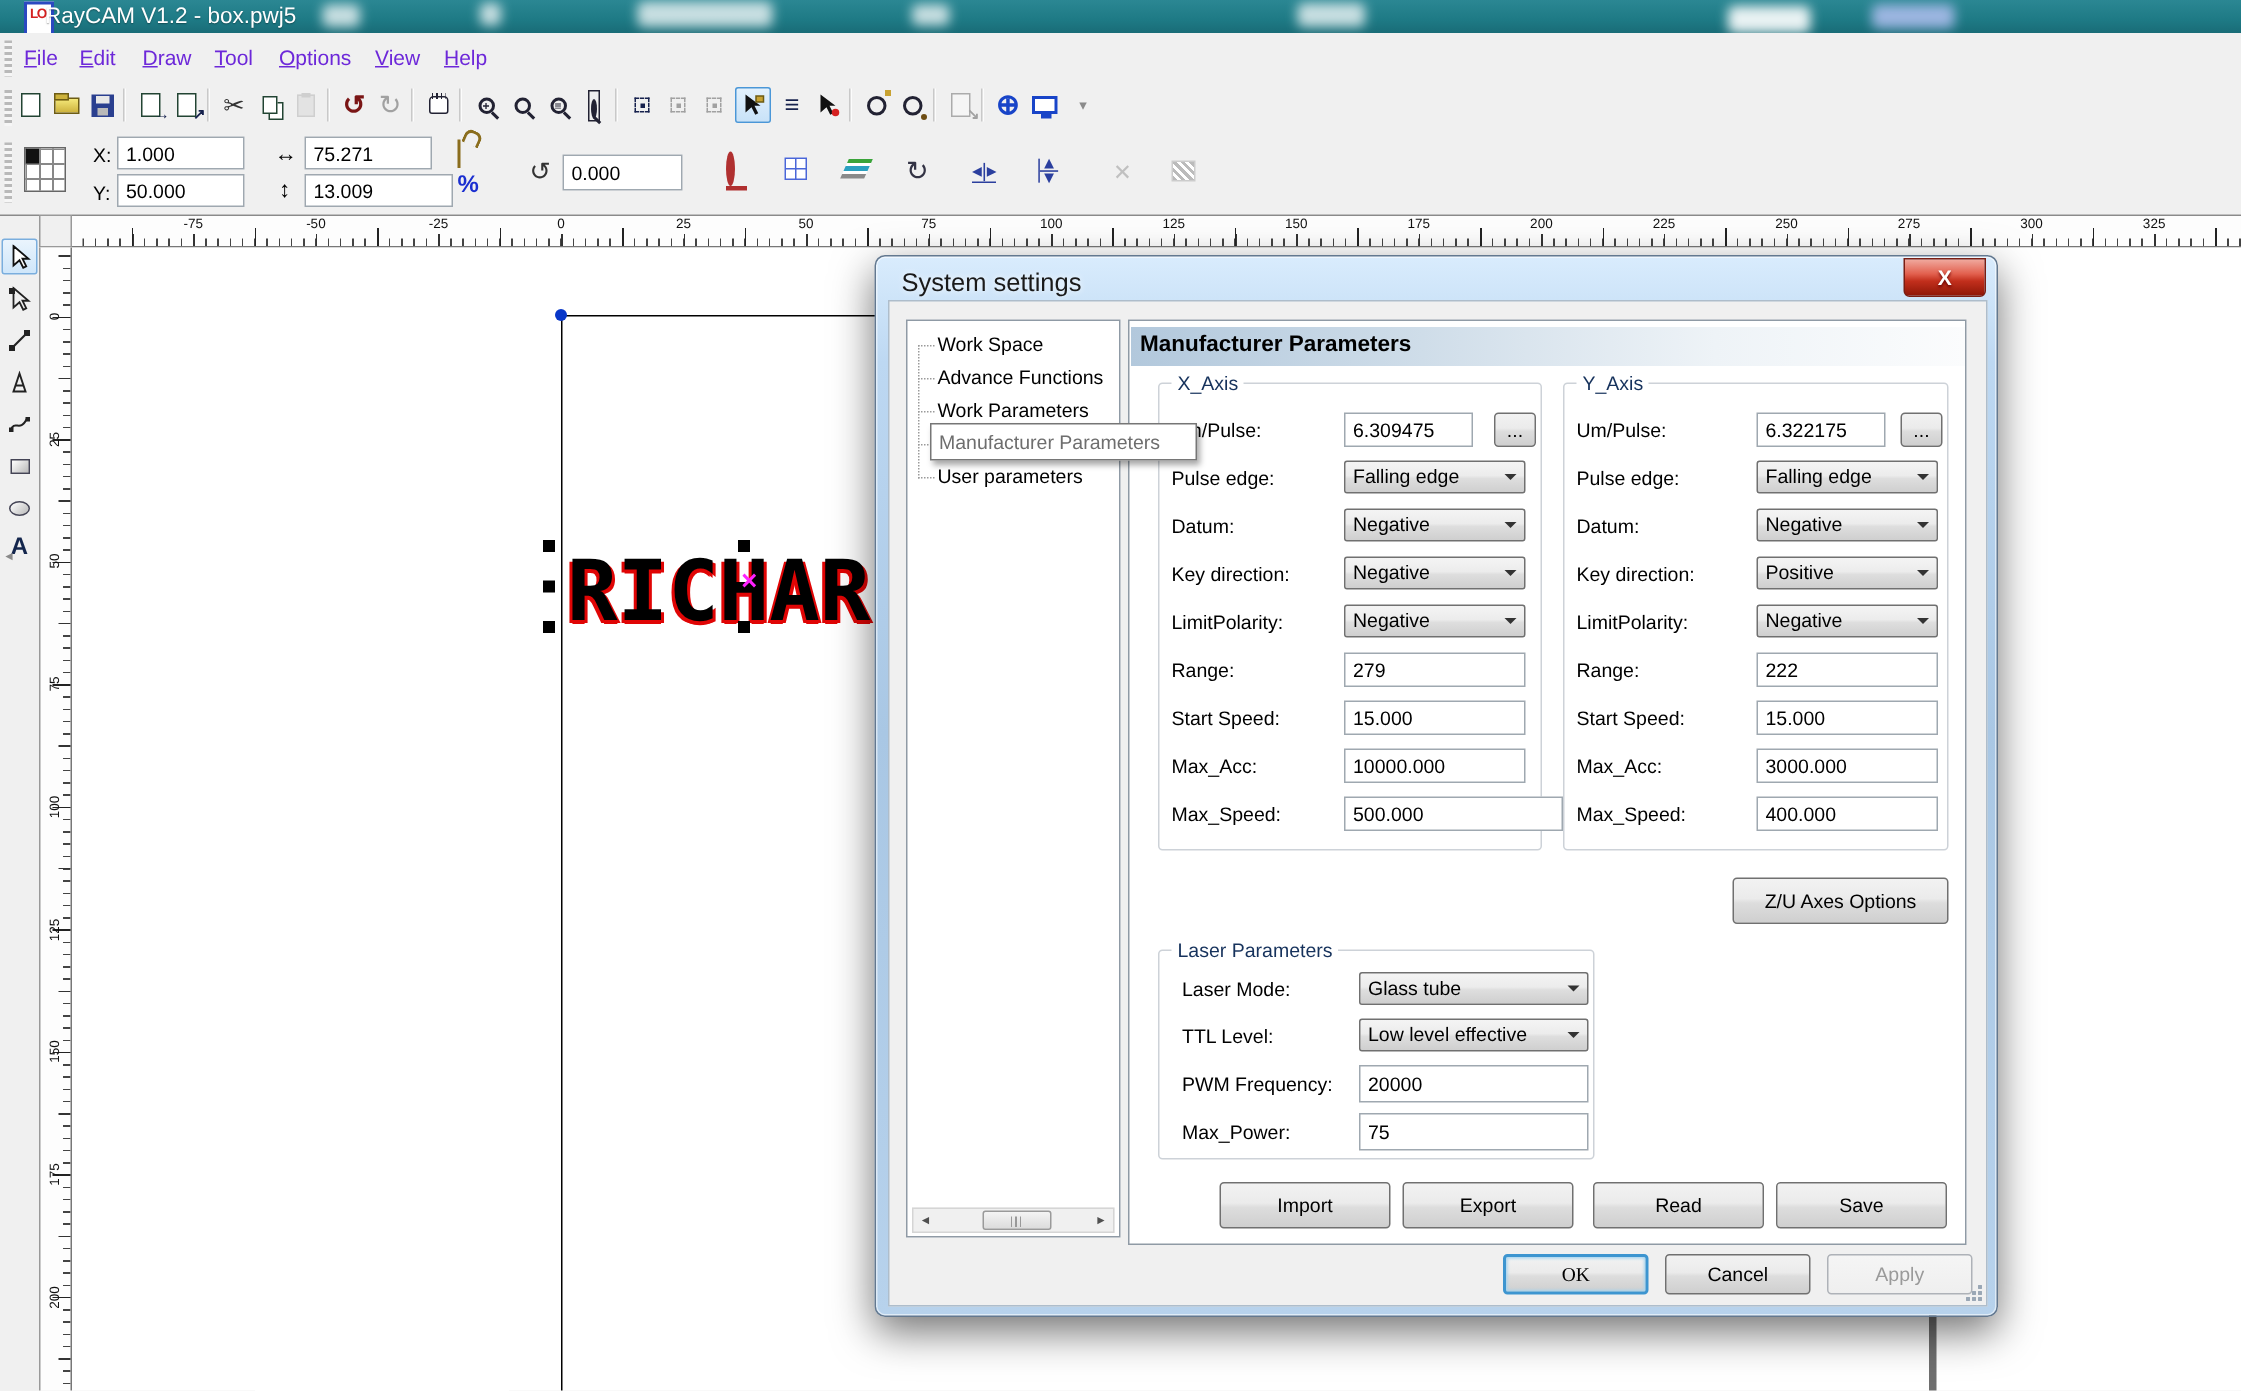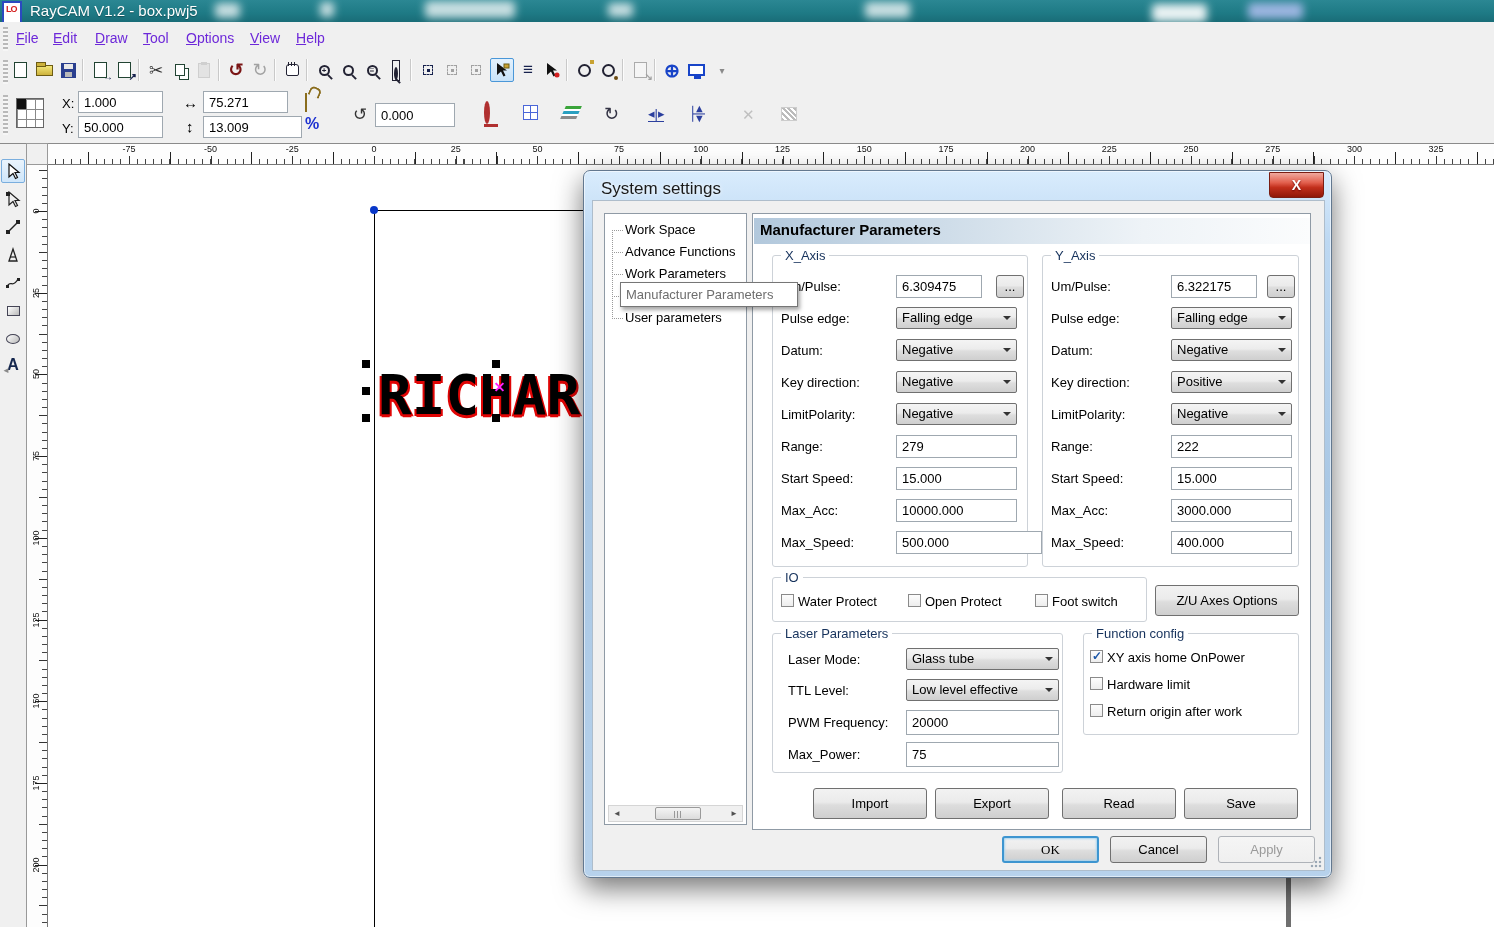--- a/index.html
+++ b/index.html
@@ -1,21 +1,21 @@
 <!DOCTYPE html>
 <html><head>
 <meta charset="utf-8">
 <style>
   * { box-sizing: border-box; margin:0; padding:0; }
   html,body { width:1494px; height:927px; overflow:hidden; font-family:"Liberation Sans",sans-serif; background:#f0f0f0; }
   .abs { position:absolute; }
 
   
   #titlebar { position:absolute; left:0; top:0; width:1494px; height:22px; background:linear-gradient(#2b8793,#1e7a85 60%,#196c77); overflow:hidden; }
-  #titlebar .logo { position:absolute; left:2px; top:1px; width:20px; height:28px; background:#fff; border:2px solid #2b49c0;text-decoration:underline; }
+  #titlebar .logo { position:absolute; left:16px; top:1px; width:20px; height:28px; background:#fff; border:2px solid #2b49c0;text-decoration:underline; }
   #titlebar .logo i { position:absolute; left:2px; top:1px; font-style:normal; font-weight:bold; font-size:9px; color:#d42020; letter-spacing:-1px; }
   #titlebar .logo b { position:absolute; left:2px; bottom:0; width:12px; height:5px; background:repeating-linear-gradient(#3a56c8 0 1px,transparent 1px 2px); }
   #titlebar .wtitle { position:absolute; left:30px; top:2px; color:#fff; font-size:15px; text-shadow:0 1px 1px rgba(0,0,0,.35); }
   .blob { position:absolute; background:#fff; opacity:.75; filter:blur(4px); border-radius:4px; }
 
   
   #menubar { position:absolute; left:0; top:22px; width:1494px; height:33px; background:#f0f0f0; }
   .grip { position:absolute; width:5px; background:repeating-linear-gradient(180deg,#b9b9b9 0 2px,#f6f6f6 2px 4px); }
   .menu-item { position:absolute; top:6px; font-size:14px; color:#6d28d9; padding:2px 6px; cursor:default; }
   .menu-item::first-letter { text-decoration:underline; }
@@ -477,52 +477,34 @@
       <span class="lbl" style="left:8px;top:183px">Range:</span>
       <input class="tin" style="left: 128px; top: 179px; width: 121px;" value="222">
       <span class="lbl" style="left:8px;top:215px">Start Speed:</span>
       <input class="tin" style="left: 128px; top: 211px; width: 121px;" value="15.000">
       <span class="lbl" style="left:8px;top:247px">Max_Acc:</span>
       <input class="tin" style="left: 128px; top: 243px; width: 121px;" value="3000.000">
       <span class="lbl" style="left:8px;top:279px">Max_Speed:</span>
       <input class="tin" style="left: 128px; top: 275px; width: 121px;" value="400.000">
     </div>
 
-    <div class="grp" style="left:19px;top:363px;width:375px;height:45px">
-      <span class="gt">IO</span>
-      <span class="cb" style="left:8px;top:16px"></span>
-      <span class="lbl" style="left:25px;top:16px">Water Protect</span>
-      <span class="cb" style="left:135px;top:16px"></span>
-      <span class="lbl" style="left:152px;top:16px">Open Protect</span>
-      <span class="cb" style="left:262px;top:16px"></span>
-      <span class="lbl" style="left:279px;top:16px">Foot switch</span>
-    </div>
     <div class="btn7" style="left:402px;top:371px;width:144px;height:31px">Z/U Axes Options</div>
 
     <div class="grp" style="left:19px;top:419px;width:291px;height:140px">
       <span class="gt">Laser Parameters</span>
       <span class="lbl" style="left:15px;top:18px">Laser Mode:</span>
       <div class="dd" style="left:133px;top:14px;width:153px">Glass tube</div>
       <span class="lbl" style="left:15px;top:49px">TTL Level:</span>
       <div class="dd" style="left:133px;top:45px;width:153px">Low level effective</div>
       <span class="lbl" style="left:15px;top:81px">PWM Frequency:</span>
       <input class="tin" style="left: 133px; top: 76px; width: 153px; height: 25px;" value="20000">
       <span class="lbl" style="left:15px;top:113px">Max_Power:</span>
       <input class="tin" style="left: 133px; top: 108px; width: 153px; height: 25px;" value="75">
     </div>
 
-    <div class="grp" style="left:330px;top:419px;width:216px;height:102px">
-      <span class="gt">Function config</span>
-      <span class="cb on" style="left:6px;top:16px"></span>
-      <span class="lbl" style="left:23px;top:16px">XY axis home OnPower</span>
-      <span class="cb" style="left:6px;top:43px"></span>
-      <span class="lbl" style="left:23px;top:43px">Hardware limit</span>
-      <span class="cb" style="left:6px;top:70px"></span>
-      <span class="lbl" style="left:23px;top:70px">Return origin after work</span>
-    </div>
 
     <div class="btn7" style="left:60px;top:574px;width:114px;height:31px">Import</div>
     <div class="btn7" style="left:182px;top:574px;width:114px;height:31px">Export</div>
     <div class="btn7" style="left:309px;top:574px;width:114px;height:31px">Read</div>
     <div class="btn7" style="left:431px;top:574px;width:114px;height:31px">Save</div>
   </div>
 
   <div class="btn7 focusd" style="left:418px;top:665px;width:97px;height:27px">OK</div>
   <div class="btn7" style="left:526px;top:665px;width:97px;height:27px">Cancel</div>
   <div class="btn7 disabled" style="left:634px;top:665px;width:97px;height:27px">Apply</div>

